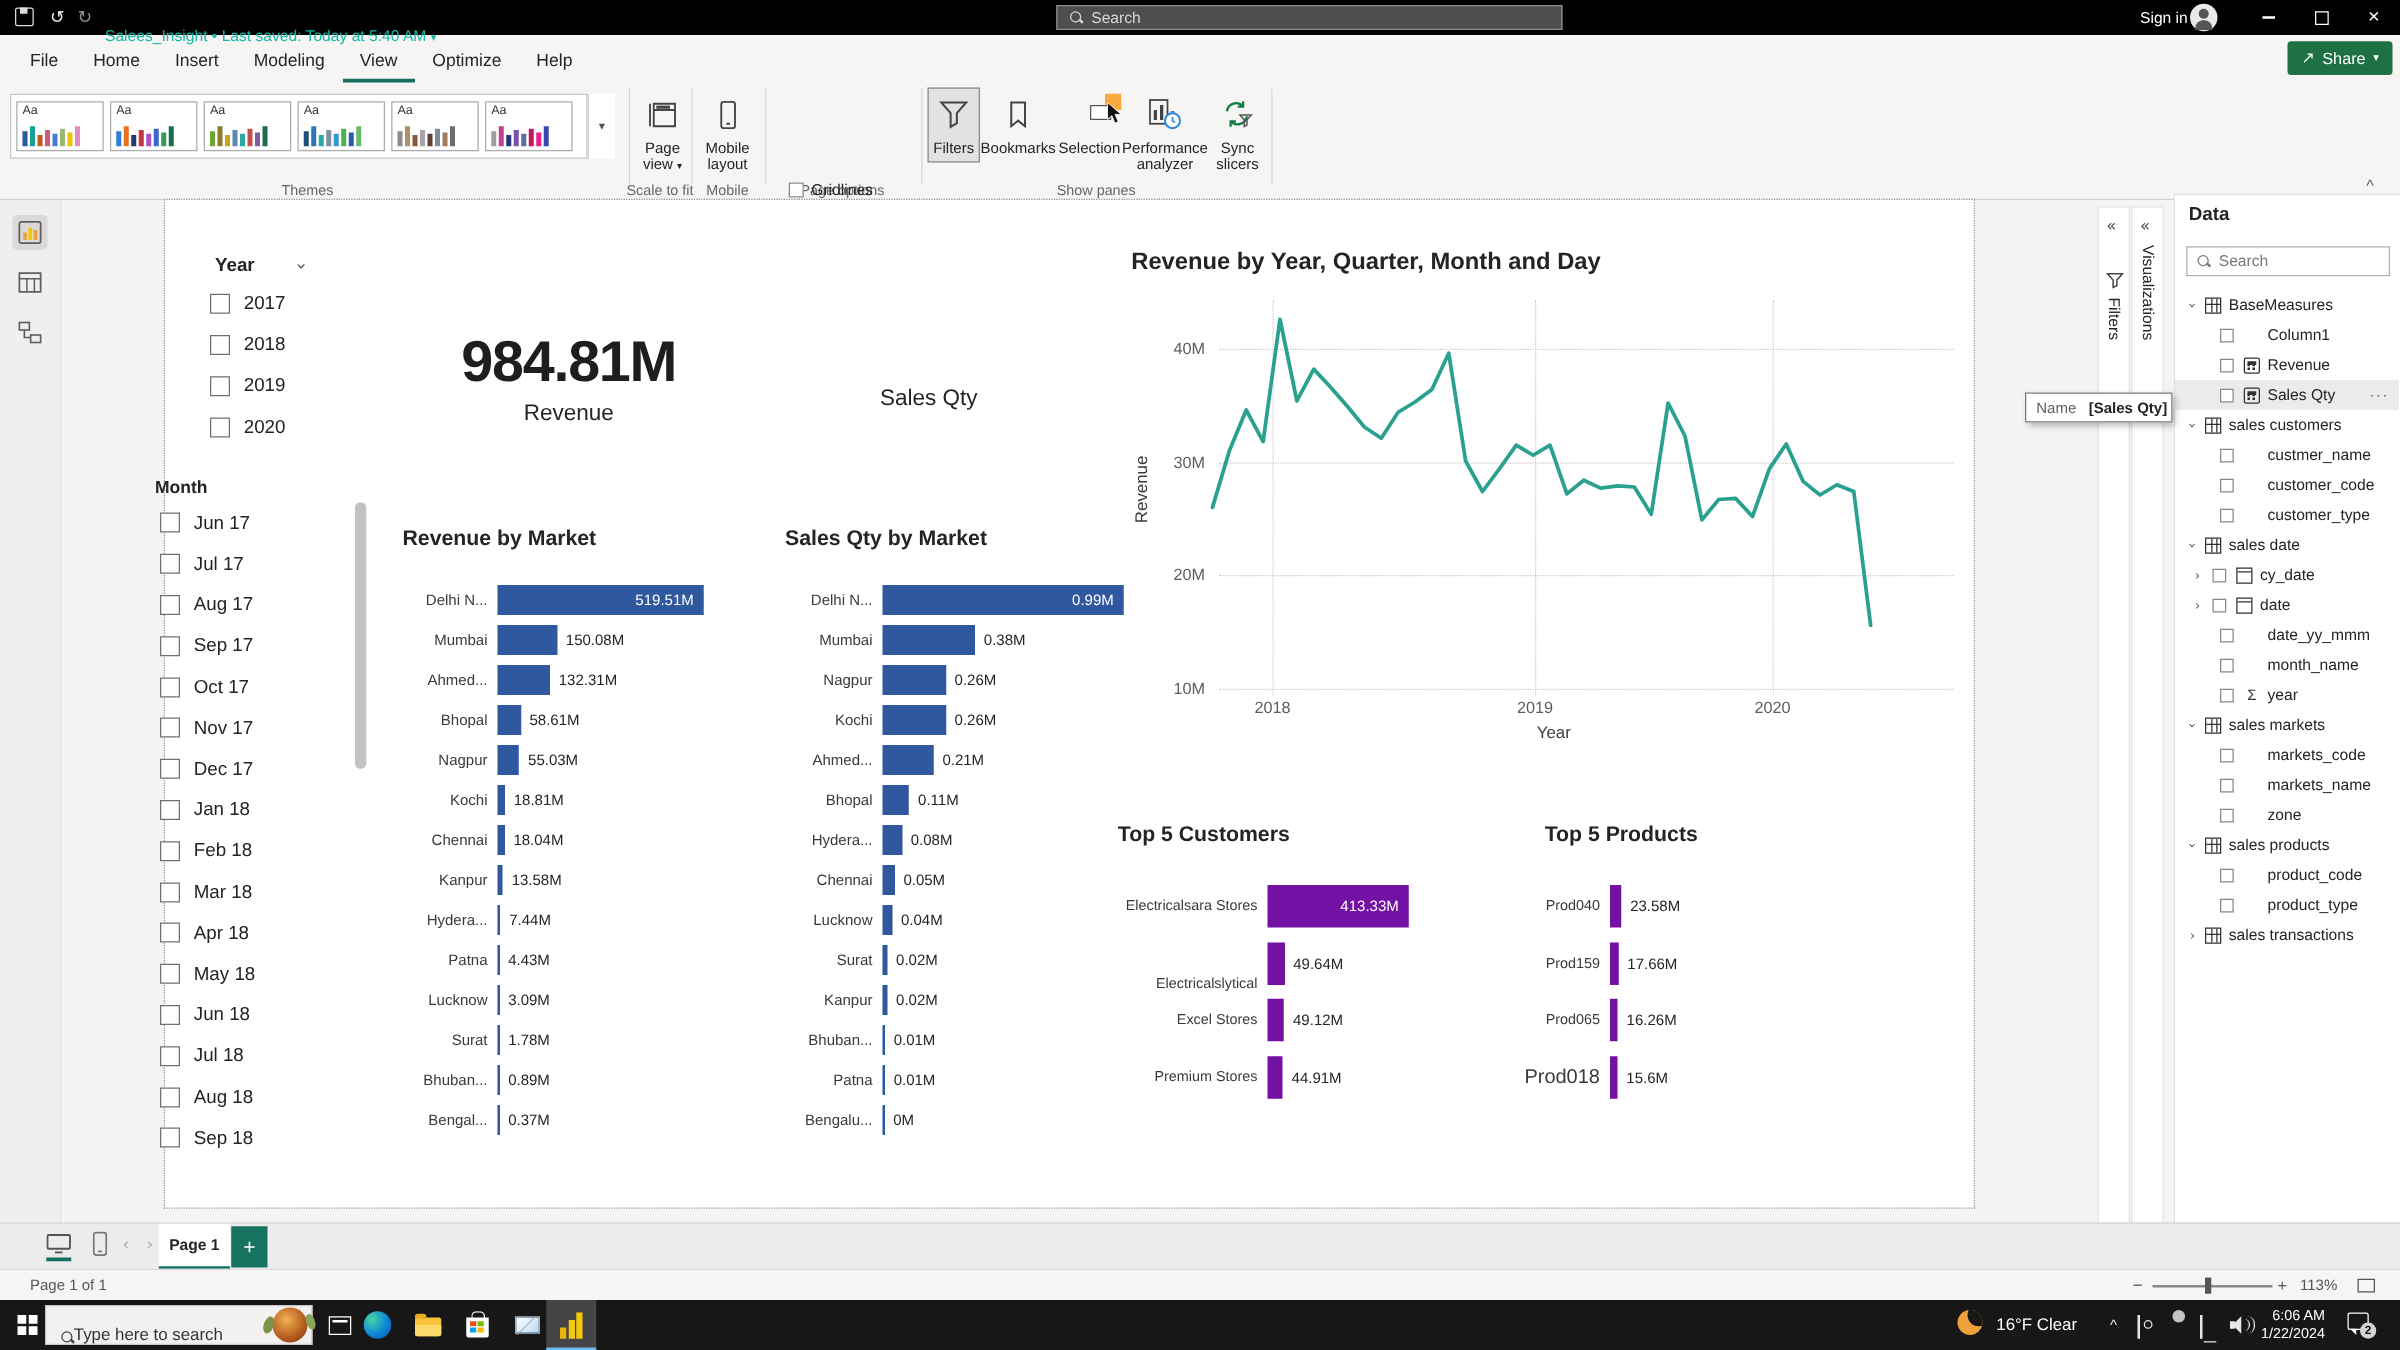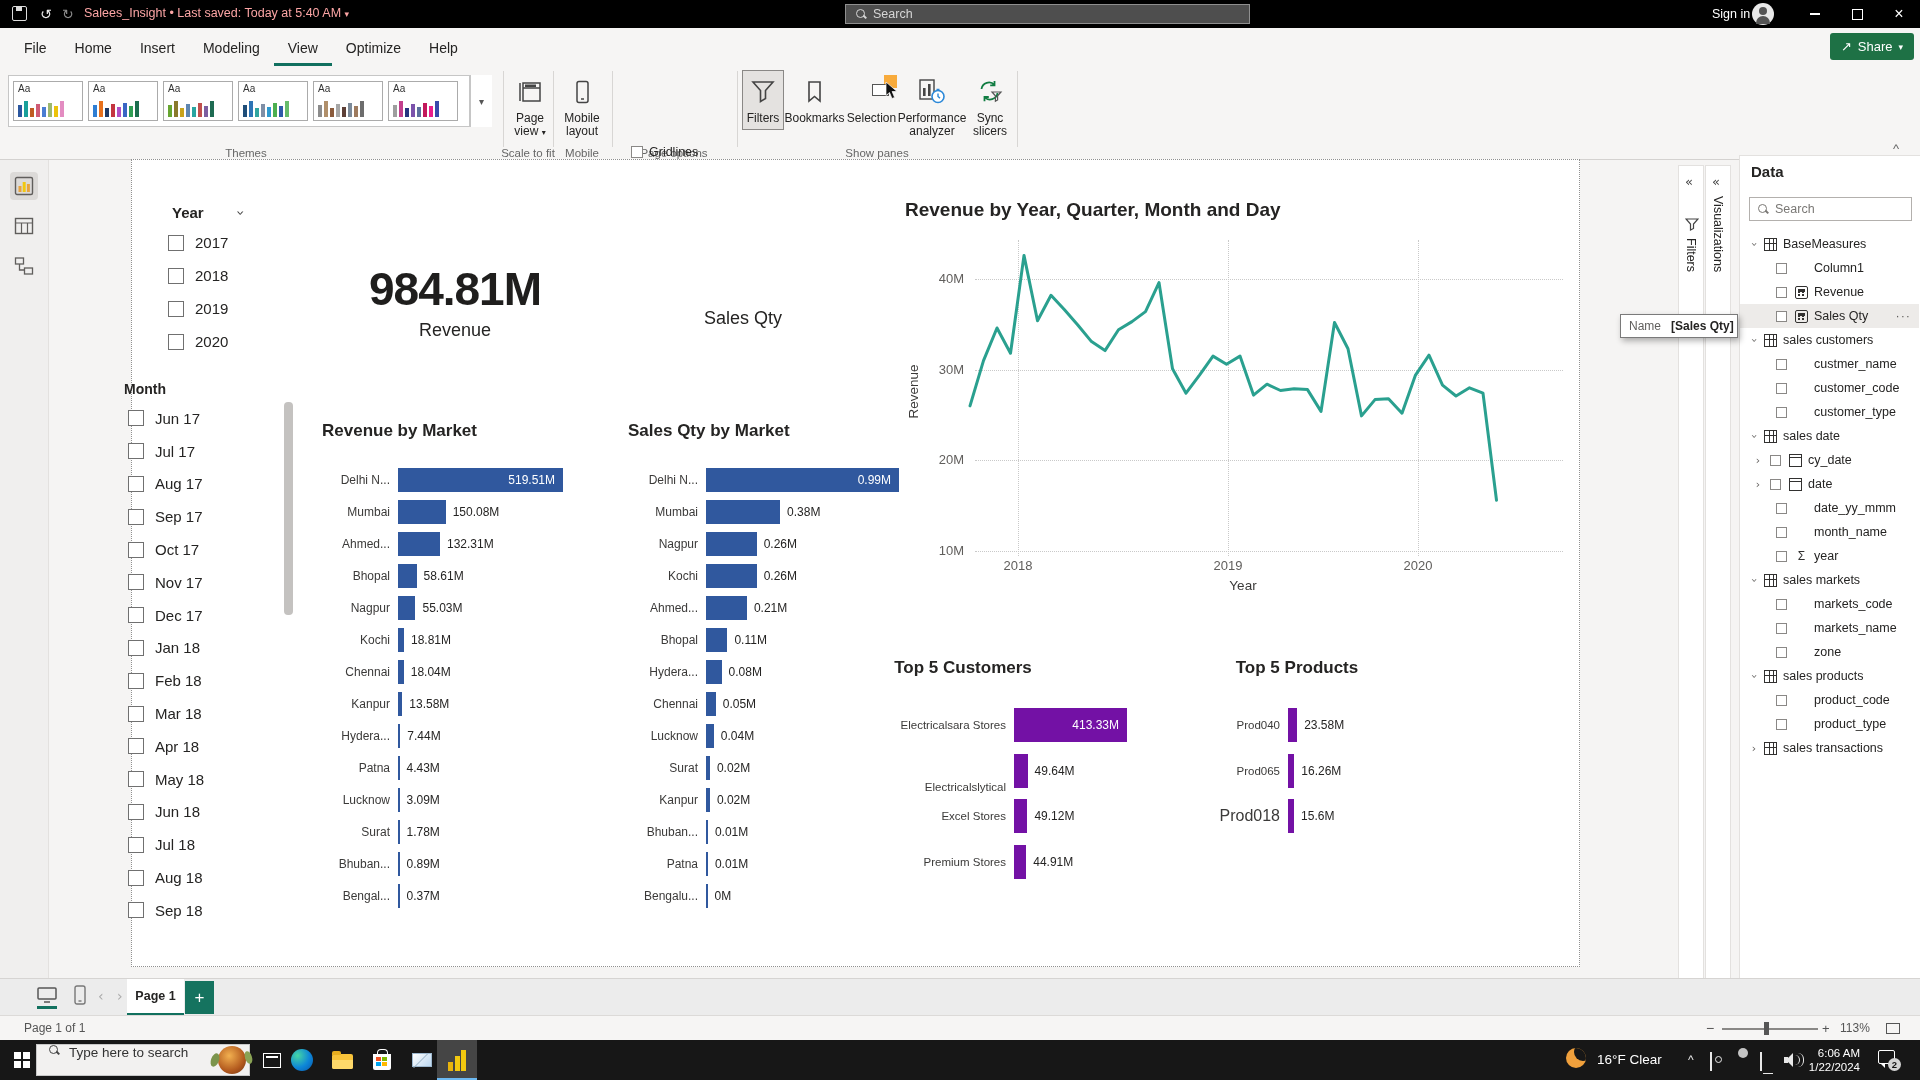--- a/index.html
+++ b/index.html
@@ -7,21 +7,21 @@
   body{font-family:"Liberation Sans",sans-serif;color:#252423}
   .glyph{font-family:"DejaVu Sans",sans-serif}
   #screen{position:relative;width:1920px;height:1080px;background:#f5f4f3;overflow:hidden}
   .abs{position:absolute}
 
   
   .tb{position:absolute;left:0;top:0;width:1920px;height:28px;background:#000;color:#fff;z-index:30}
   .tb-ic{position:absolute;top:6px;color:#e8e8e8;font-size:14px;line-height:16px}
   .floppy{position:absolute;left:12px;top:6px;width:15px;height:15px;border:1.5px solid #ddd;border-radius:2px}
   .floppy:before{content:"";position:absolute;left:3px;top:-1px;width:6px;height:5px;background:#ddd}
-  .tb-title{position:absolute;left:84px;top:6px;font-size:12.5px;color:#fca5a5;white-space:nowrap}
+  .tb-title{position:absolute;left:84px;top:22px;font-size:12.5px;color:#14b8a6;white-space:nowrap}
   .tb-search{position:absolute;left:845px;top:4px;width:405px;height:20px;background:#4e4e4e;border:1px solid #8f8f8f;display:flex;align-items:center;gap:7px;padding-left:10px;color:#d6d6d6;font-size:12.5px}
   .mag{display:inline-block;width:10px;height:10px;position:relative}
   .mag:before{content:"";position:absolute;left:0;top:0;width:7px;height:7px;border:1.5px solid currentColor;border-radius:50%}
   .mag:after{content:"";position:absolute;left:7px;top:7px;width:4px;height:1.5px;background:currentColor;transform:rotate(45deg)}
   .signin{position:absolute;left:1712px;top:7px;font-size:12.5px;color:#fff}
   .avatar{position:absolute;left:1752px;top:3px;width:22px;height:22px;border-radius:50%;background:#e9e9e9}
   .avatar:before{content:"";position:absolute;left:7px;top:4px;width:8px;height:8px;border-radius:50%;background:#555}
   .avatar:after{content:"";position:absolute;left:4px;top:13px;width:14px;height:8px;border-radius:7px 7px 0 0;background:#555}
   .winbtn{position:absolute;top:0;width:42px;height:28px;display:flex;align-items:center;justify-content:center;color:#fff}
   .wb-min:before{content:"";width:10px;height:1.5px;background:#fff}
@@ -129,21 +129,21 @@
   .fchev{position:absolute;top:9px;color:#aaa;font-size:14px}
   .statusbar{position:absolute;left:0;top:1015px;width:1920px;height:25px;background:#f6f5f4;border-top:1px solid #dcdad8;font-size:12px;color:#555}
   .zoomtrack{position:absolute;left:1722px;top:12px;width:96px;height:2px;background:#8a8886}
   .zoomhandle{position:absolute;left:1764px;top:6px;width:5px;height:13px;background:#555}
   .fitico{position:absolute;left:1886px;top:7px;width:14px;height:11px;border:1.5px solid #555}
 
   
   .taskbar{position:absolute;left:0;top:1040px;width:1920px;height:40px;background:#171717;color:#fff}
   .tstart{position:absolute;left:14px;top:12px;width:16px;height:16px;display:grid;grid-template-columns:7px 7px;grid-template-rows:7px 7px;gap:2px}
   .tstart span{background:#fff}
-  .tsearch{position:absolute;left:36px;top:4px;width:214px;height:32px;background:#f2f1f0;border:1px solid #c8c8c8;color:#333;display:flex;align-items:flex-start;gap:10px;padding-left:12px;font-size:13.5px}
+  .tsearch{position:absolute;left:36px;top:4px;width:214px;height:32px;background:#f2f1f0;border:1px solid #c8c8c8;color:#333;display:flex;align-items:flex-end;padding-left:12px;font-size:13.5px}
   .doodle{position:absolute;right:3px;top:1px;width:28px;height:28px;border-radius:50%;background:radial-gradient(circle at 40% 35%,#f2b050,#b35a1e 60%,#6e3110)}
   .doodle:before{content:"";position:absolute;left:-7px;top:7px;width:8px;height:14px;border-radius:50%;background:#7b944c;transform:rotate(20deg)}
   .doodle:after{content:"";position:absolute;right:-6px;top:5px;width:7px;height:13px;border-radius:50%;background:#8aa355;transform:rotate(-18deg)}
   .tico{position:absolute;top:9px;width:22px;height:22px;display:flex;align-items:center;justify-content:center}
   .taskview{width:18px;height:15px;border:1.6px solid #fff;position:relative}
   .taskview:before{content:"";position:absolute;left:2px;top:2px;right:2px;height:2px;background:#fff}
   .edge{width:22px;height:22px;border-radius:50%;background:radial-gradient(circle at 30% 30%,#45d6a4,#0d86d8 55%,#0a57a8)}
   .folder{width:21px;height:15px;background:#f8c33a;border-radius:2px;position:relative;margin-top:3px}
   .folder:before{content:"";position:absolute;left:0;top:-3px;width:9px;height:4px;background:#e8ae1f;border-radius:2px 2px 0 0}
   .folder:after{content:"";position:absolute;left:0;bottom:0;width:21px;height:9px;background:#fdd86a;border-radius:0 0 2px 2px}
@@ -776,20 +776,27 @@
   <div class="ctitle" style="left:1197px;top:658px;width:200px;text-align:center">Top 5 Products</div>
   <div class="bchart" id="bc-products" style="left:1158px;top:702px;width:330px">
       <div class="bcrow" style="height: 45.7px;">
         <span class="bclabel" style="width: 122px; margin-right: 8px; font-size: 11.5px;">Prod040</span>
         <span class="bcarea">
           <span class="bcbar" style="width: 9.15123px; height: 34px; background: rgb(115, 17, 165);"></span>
           <span class="bcval">23.58M</span>
         </span>
       </div>
       <div class="bcrow" style="height: 45.7px;">
+        <span class="bclabel" style="width: 122px; margin-right: 8px; font-size: 11.5px;">Prod159</span>
+        <span class="bcarea">
+          <span class="bcbar" style="width: 6.85372px; height: 34px; background: rgb(115, 17, 165);"></span>
+          <span class="bcval">17.66M</span>
+        </span>
+      </div>
+      <div class="bcrow" style="height: 45.7px;">
         <span class="bclabel" style="width: 122px; margin-right: 8px; font-size: 11.5px;">Prod065</span>
         <span class="bcarea">
           <span class="bcbar" style="width: 6.31039px; height: 34px; background: rgb(115, 17, 165);"></span>
           <span class="bcval">16.26M</span>
         </span>
       </div>
       <div class="bcrow" style="height: 45.7px;">
         <span class="bclabel" style="width: 122px; margin-right: 8px; font-size: 16px;">Prod018</span>
         <span class="bcarea">
           <span class="bcbar" style="width: 6.05425px; height: 34px; background: rgb(115, 17, 165);"></span>

